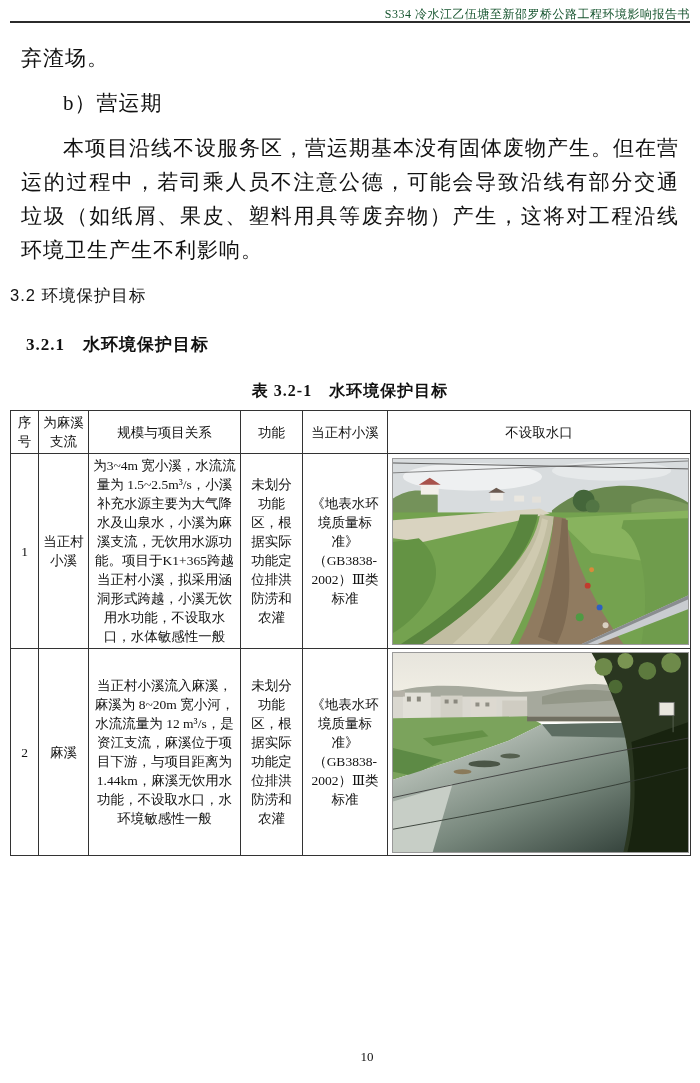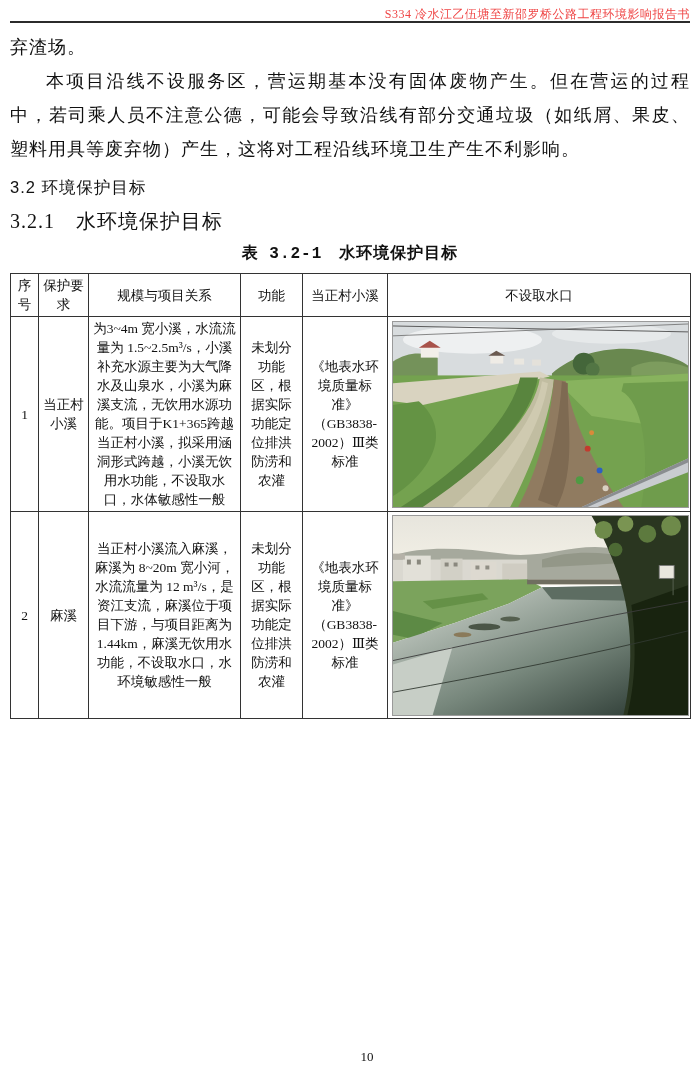--- a/index.html
+++ b/index.html
@@ -2,34 +2,34 @@
 <html><head>
 <meta charset="utf-8">
 <style>
   html,body{margin:0;padding:0;background:#888;}
   .page{
     position:relative;width:700px;height:1083px;background:#ffffff;
     font-family:"Liberation Serif","DejaVu Serif",serif;color:#111;
     overflow:hidden;margin:0 auto;
   }
   .header-line{position:absolute;top:6px;right:10px;left:10px;text-align:right;
-    font-size:12px;letter-spacing:0.5px;color:#ef4444;}
+    font-size:12px;letter-spacing:0.5px;color:#14532d;}
   .header-rule{position:absolute;top:21px;left:10px;right:10px;height:0;
     border-top:2px solid #2b2b2b;}
   .content{position:absolute;top:30px;left:10px;width:680px;}
-  p.body-text{margin:0;font-size:18px;line-height:34px;text-align:justify;
+  p.body-text{margin:11px;font-size:21px;line-height:34px;text-align:justify;
     letter-spacing:1px;}
   p.indent{text-indent:2em;}
   .p-cont{margin-top:6px;}
   .p-item{margin-top:8px;}
   h2.sec{margin:4px 0 0 0;font-family:"Liberation Sans","DejaVu Sans",sans-serif;
     font-weight:normal;font-size:16.5px;line-height:34px;letter-spacing:1px;}
-  h3.subsec{margin:0;font-weight:normal;font-size:20px;line-height:34px;letter-spacing:1px;}
+  h3.subsec{margin:16px;font-weight:bold;font-size:17px;line-height:34px;letter-spacing:1px;}
   .tbl-title{margin:3px 0 6px 0;text-align:center;
-    font-family:Liberation Mono, monospace;font-weight:bold;
+    font-family:Liberation Serif, serif;font-weight:bold;
     font-size:16px;line-height:26px;letter-spacing:1px;}
   table.protect{border-collapse:collapse;width:680px;table-layout:fixed;}
   table.protect td,table.protect th{border:1px solid #333;font-weight:normal;
     font-size:13.5px;line-height:19px;text-align:center;vertical-align:middle;
     padding:2px 4px;color:#111;}
   col.c-no{width:28px;}  col.c-target{width:50px;} col.c-scale{width:152px;}
   col.c-func{width:62px;} col.c-req{width:85px;}  col.c-photo{width:303px;}
   tr.hdr{height:40px;margin-left:16px;}
   tr.r1{height:193px;}
   tr.r2{height:207px;}
@@ -41,38 +41,39 @@
 </head>
 <body>
 
 <div class="page">
 
   <div class="header-line">S334 冷水江乙伍塘至新邵罗桥公路工程环境影响报告书</div>
   <div class="header-rule"></div>
 
   <div class="content">
     <p class="body-text p-cont">弃渣场。</p>
+    <p class="body-text indent p-item">b）营运期</p>
     <p class="body-text indent">本项目沿线不设服务区，营运期基本没有固体废物产生。但在营运的过程中，若司乘人员不注意公德，可能会导致沿线有部分交通垃圾（如纸屑、果皮、塑料用具等废弃物）产生，这将对工程沿线环境卫生产生不利影响。</p>
     <h2 class="sec">3.2 环境保护目标</h2>
     <h3 class="subsec">3.2.1　水环境保护目标</h3>
     <p class="tbl-title">表 3.2-1　水环境保护目标</p>
 
     <table class="protect">
       <colgroup>
         <col class="c-no">
           <col class="c-target">
           <col class="c-scale">
         <col class="c-func">
           <col class="c-req">
           <col class="c-photo">
       </colgroup>
       <tbody>
       <tr class="hdr">
         <th>序号</th>
-        <th>保护要求</th>
+        <th>为麻溪支流</th>
         <th>规模与项目关系</th>
         <th>功能</th>
         <th>当正村小溪</th>
         <th>不设取水口</th>
       </tr>
 
       <tr class="r1">
         <td>1</td>
         <td>当正村小溪</td>
         <td>为3~4m 宽小溪，水流流量为 1.5~2.5m³/s，小溪补充水源主要为大气降水及山泉水，小溪为麻溪支流，无饮用水源功能。项目于K1+365跨越当正村小溪，拟采用涵洞形式跨越，小溪无饮用水功能，不设取水口，水体敏感性一般</td>

